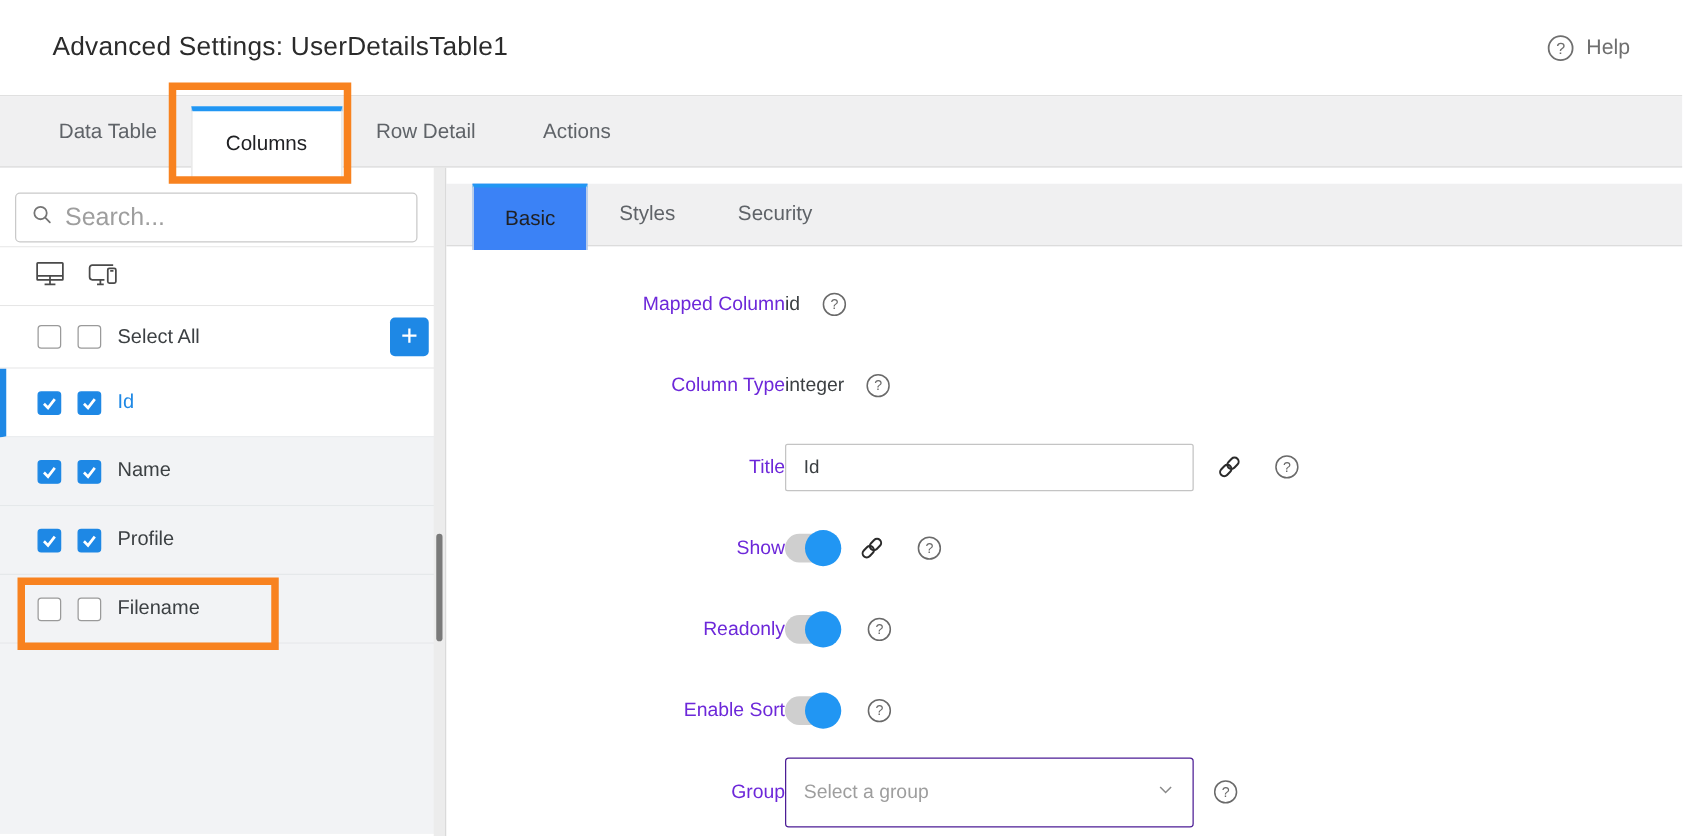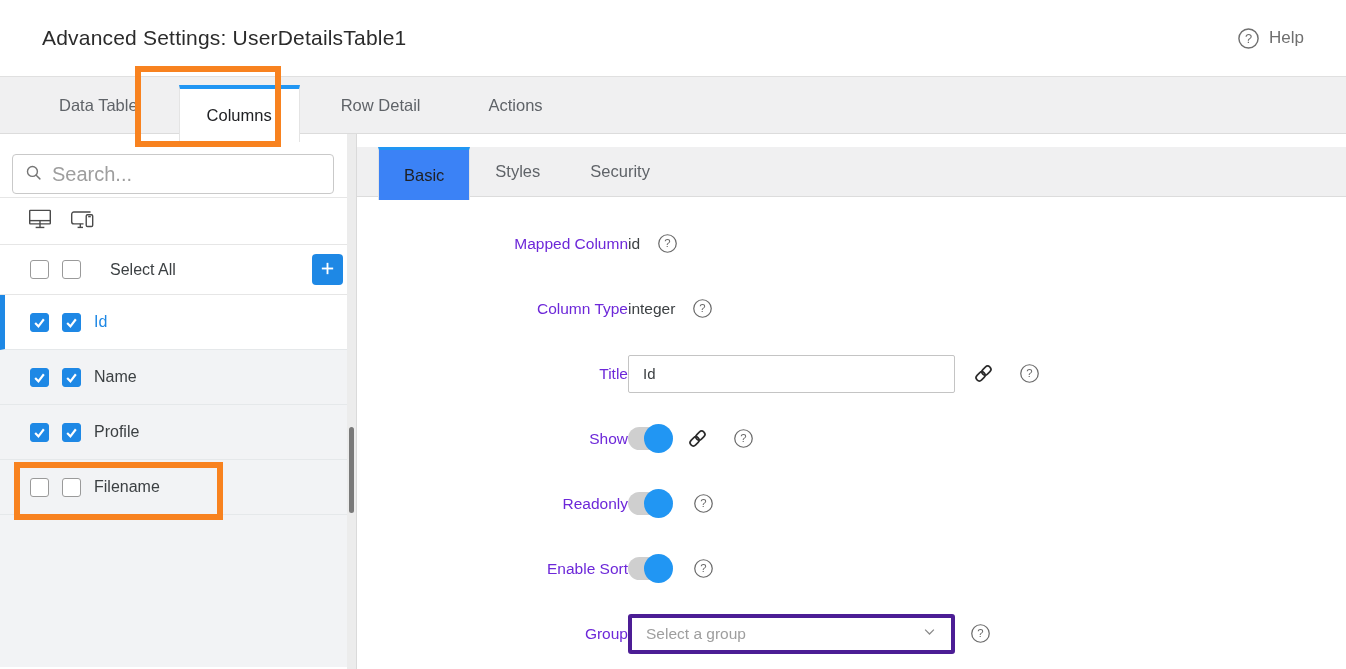--- a/index.html
+++ b/index.html
@@ -7,21 +7,21 @@
   body { font-family:"Liberation Sans","DejaVu Sans",sans-serif; background:#fff; color:#3c4043; }
   .app { position:relative; width:1346px; height:669px; display:flex; flex-direction:column; overflow:hidden; background:#fff; }
 
   
   .header { height:77px; flex:0 0 77px; background:#fff; border-bottom:1px solid #e0e0e0; display:flex; align-items:center; justify-content:space-between; padding:0 42px; }
   .header-title { font-size:21px; color:#2b2b2b; letter-spacing:.2px; }
   .help-wrap { display:flex; align-items:center; gap:9px; color:#6f6f6f; cursor:pointer; }
   .help-wrap span { font-size:17px; }
 
   
-  .main-tabs { height:57px; flex:0 0 57px; background:#f0f0f1; border-bottom:1px solid #dcdcdc; display:flex; padding-left:32px; position:relative; z-index:2;gap:14px; }
+  .main-tabs { height:57px; flex:0 0 57px; background:#f0f0f1; border-bottom:1px solid #dcdcdc; display:flex; padding-left:20px; position:relative; z-index:2; }
   .main-tab { padding:0 27px; display:flex; align-items:center; font-size:16.5px; color:#5f6368; cursor:pointer; }
   .main-tab.active { background:#fff; border-top:4px solid #2196f3; border-left:1px solid #e4e4e4; border-right:1px solid #e4e4e4; margin-top:8px; height:57px; color:#202124; z-index:3; }
 
   
   .body { flex:1; display:flex; min-height:0; }
 
   
   .sidebar { width:357px; flex:0 0 357px; background:#fff; position:relative; border-right:1px solid #dadada; }
   .sidebar-scrolltrack { position:absolute; top:0; right:0; width:9px; height:100%; background:#ececec; }
   .sidebar-scrollthumb { position:absolute; top:293px; right:2px; width:5px; height:86px; background:#7a7a7a; border-radius:3px; }
@@ -63,21 +63,21 @@
   .icon-gap { margin-left:24px; display:flex; align-items:center; }
   .help-icon { display:flex; align-items:center; cursor:pointer; }
   .link-icon { display:flex; align-items:center; cursor:pointer; }
 
   
   .toggle { position:relative; width:43px; height:23px; border-radius:12px; background:#cfcfcf; flex:0 0 43px; cursor:pointer; }
   .toggle .knob { position:absolute; top:-3px; width:29px; height:29px; border-radius:50%; background:#9e9e9e; left:-2px; }
   .toggle.on .knob { left:auto; right:-2px; background:#2196f3; }
 
   
-  .select-box { width:327px; height:40px; border:4px solid #4c1d95; border-radius:3px; display:flex; align-items:center; padding:0 14px; justify-content:space-between; cursor:pointer; background:#fff; }
+  .select-box { width:327px; height:56px; border:1px solid #4c1d95; border-radius:3px; display:flex; align-items:center; padding:0 14px; justify-content:space-between; cursor:pointer; background:#fff; }
   .select-box .placeholder { font-size:15.5px; color:#9e9e9e; }
 
   
   .annotation { position:absolute; border:6px solid #f8821f; background:transparent; pointer-events:none; z-index:10; }
   .annot-columns { left:135px; top:66px; width:146px; height:81px; }
   .annot-filename { left:14px; top:462px; width:209px; height:58px; }
 </style>
 </head>
 <body>
 
@@ -143,21 +143,21 @@
               <line x1="10.5" y1="16.5" x2="10.5" y2="19.8"></line>
               <rect x="16" y="8" width="6" height="11" rx="1.2" fill="#fff"></rect>
               <line x1="17.8" y1="9.8" x2="20.2" y2="9.8"></line>
             </svg>
         </span>
       </div>
 
       <div class="selectall-row">
         <span class="cb"></span>
         <span class="cb"></span>
-        <span class="label" style="margin-left:16px;">Select All</span>
+        <span class="label" style="margin-left:0;">Select All</span>
         <button class="plus-btn">
           <span><svg width="17" height="17" viewBox="0 0 24 24">
                 <line x1="12" y1="4" x2="12" y2="20" stroke="#fff" stroke-width="2.6"></line>
                 <line x1="4" y1="12" x2="20" y2="12" stroke="#fff" stroke-width="2.6"></line>
               </svg></span>
         </button>
       </div>
 
       <div class="col-list">
         <div class="col-row selected">

